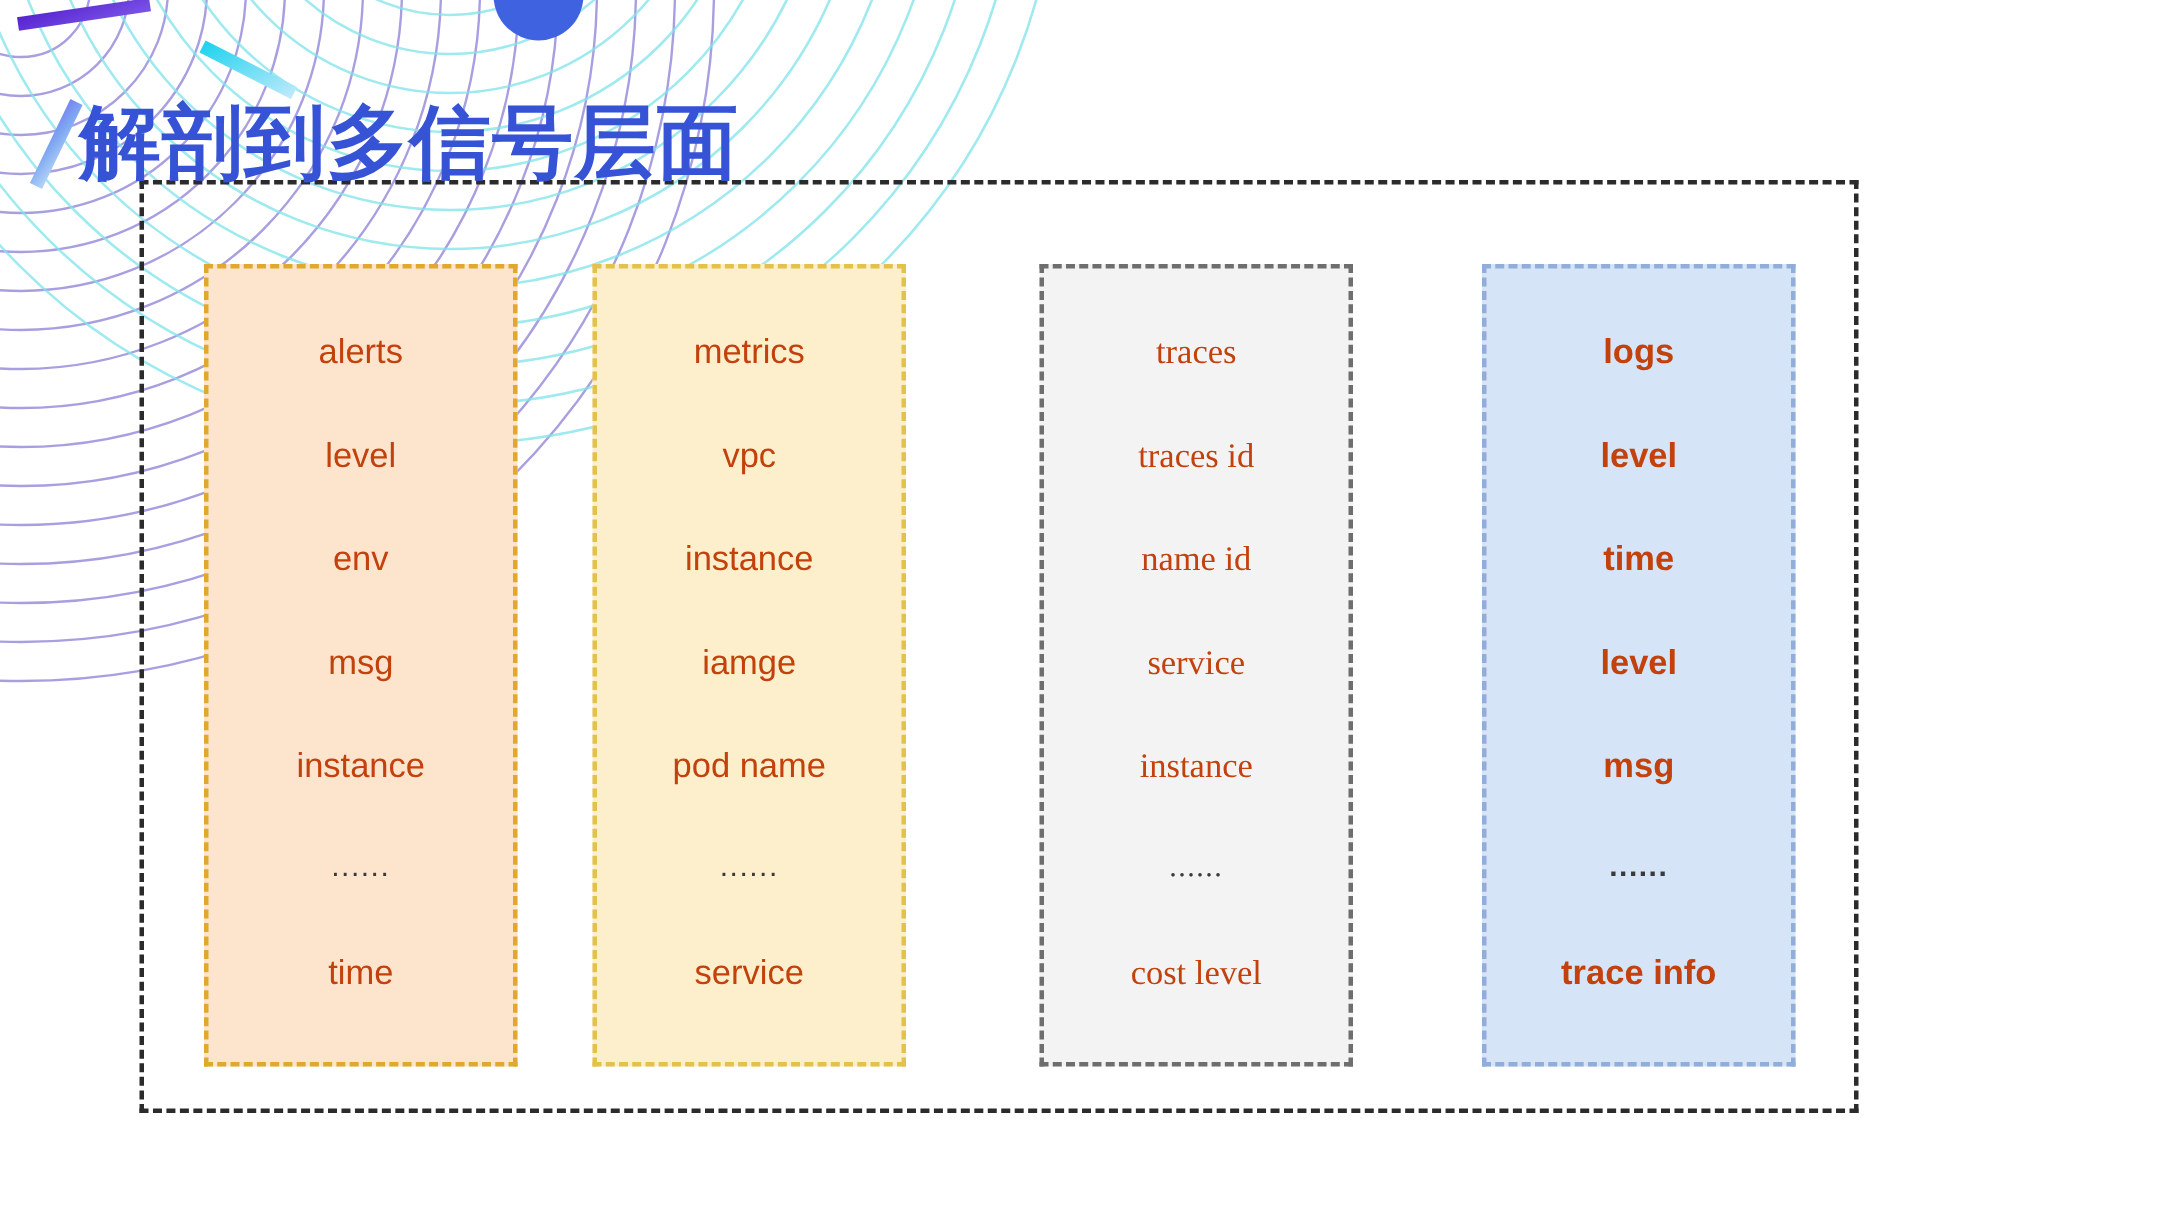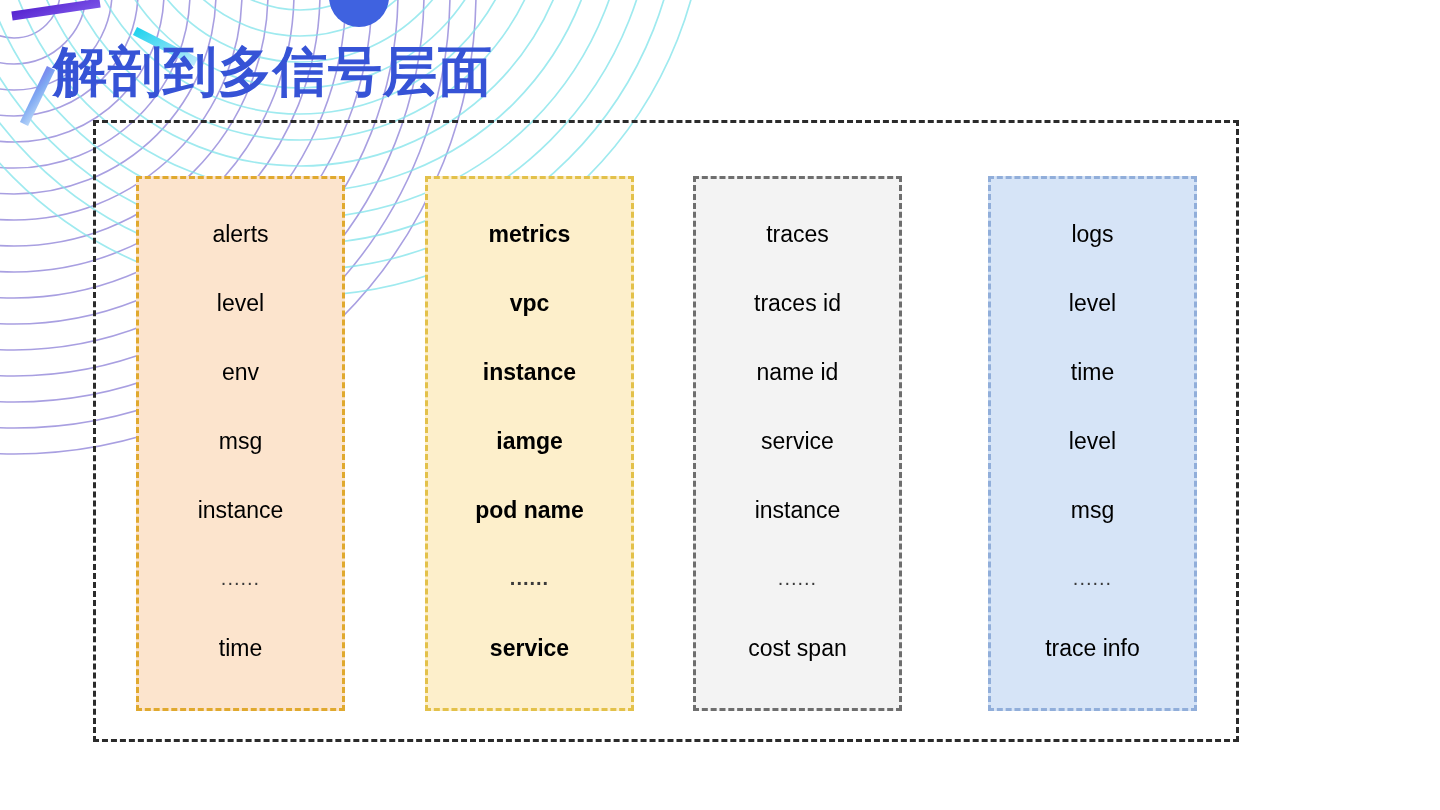--- a/index.html
+++ b/index.html
@@ -22,21 +22,21 @@
     top: 0;
     width: 1440px;
     height: 810px;
     pointer-events: none;
   }
 
   
   #slide-title {
     position: absolute;
     left: 53px;
-    top: 44px;
+    top: 68px;
     font-size: 54px;
     font-weight: 700;
     line-height: 1;
     letter-spacing: 1px;
     color: #3653D6;
     white-space: nowrap;
     z-index: 5;
   }
 
   
@@ -70,38 +70,38 @@
     border: 3px dashed #cccccc;
     display: flex;
     flex-direction: column;
     justify-content: flex-start;
     align-items: center;
     padding-top: 44px;
   }
 
   .signal-column .field {
     font-size: 23px;
-    color: #000000;
+    color: #c2410c;
     line-height: 1;
     height: 23px;
     margin-bottom: 46px;
     text-align: center;
     white-space: nowrap;
   }
   .signal-column .field.ellipsis {
     font-size: 20px;
     letter-spacing: 1px;
     color: #3a3a3a;
   }
 
   
   #col-alerts  { left: 43px;  background: #FCE4CD; border-color: #E0A92E; }
-  #col-metrics { left: 332px; background: #FDEFCB; border-color: #E3C14A; font-weight: bold; }
-  #col-traces  { left: 600px; background: #F3F3F3; border-color: #6E6E6E; }
-  #col-logs    { left: 895px; background: #D6E4F7; border-color: #91AEDA; }
+  #col-metrics { left: 302px; background: #FDEFCB; border-color: #E3C14A; }
+  #col-traces  { left: 600px; background: #F3F3F3; border-color: #6E6E6E; font-family: Liberation Serif, serif; }
+  #col-logs    { left: 895px; background: #D6E4F7; border-color: #91AEDA; font-weight: bold; }
 </style>
 </head>
 <body>
 
 <svg id="deco" viewBox="0 0 1440 810" width="1440" height="810" xmlns="http://www.w3.org/2000/svg">
   <defs>
     <linearGradient id="gradStroke" x1="0" y1="0" x2="0.6" y2="1">
       <stop offset="0%" stop-color="#6a45e8"></stop>
       <stop offset="55%" stop-color="#7fa8f2"></stop>
       <stop offset="100%" stop-color="#d7f0fc"></stop>
@@ -192,21 +192,21 @@
     <div class="field">service</div>
   </div>
 
   <div class="signal-column" id="col-traces">
     <div class="field">traces</div>
     <div class="field">traces id</div>
     <div class="field">name id</div>
     <div class="field">service</div>
     <div class="field">instance</div>
     <div class="field ellipsis">......</div>
-    <div class="field">cost span</div>
+    <div class="field">cost level</div>
   </div>
 
   <div class="signal-column" id="col-logs">
     <div class="field">logs</div>
     <div class="field">level</div>
     <div class="field">time</div>
     <div class="field">level</div>
     <div class="field">msg</div>
     <div class="field ellipsis">......</div>
     <div class="field">trace info</div>

